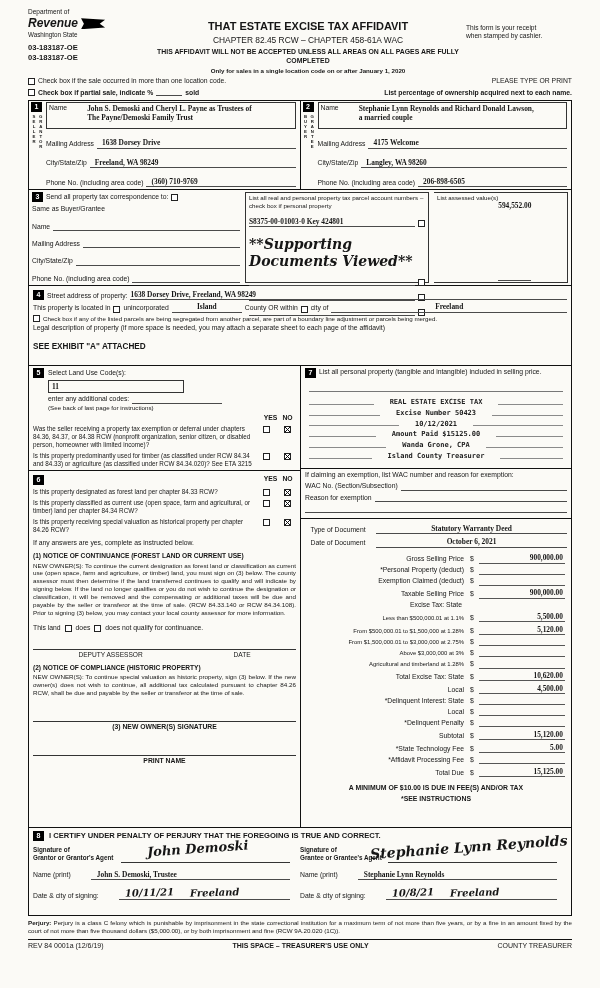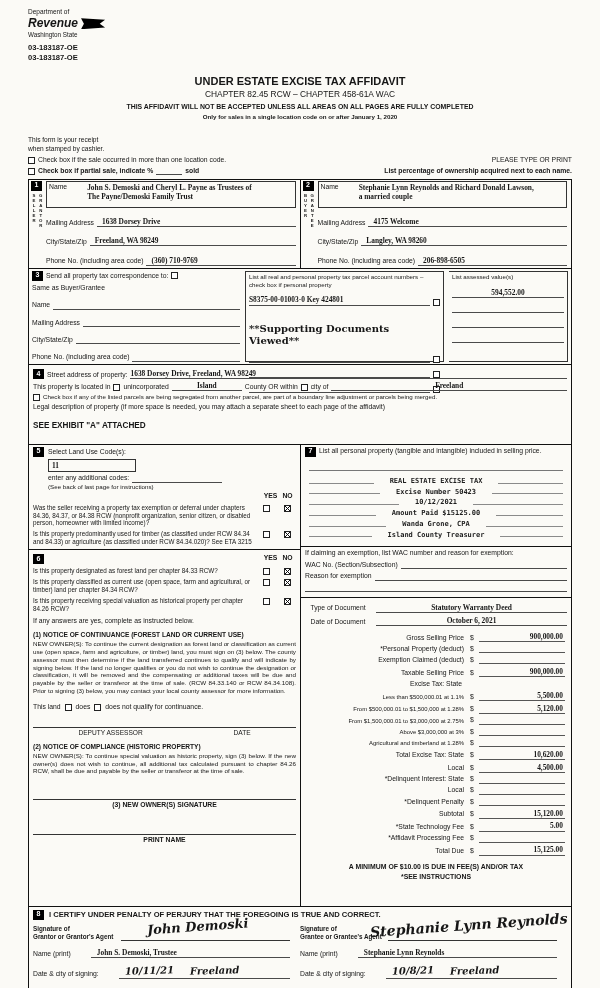--- a/index.html
+++ b/index.html
@@ -16,21 +16,21 @@
   .cb { display:inline-block; width:7px; height:7px; border:1px solid #222; background:#fff; flex:none; vertical-align:-1px; }
   .cb.checked {
     background-image:
       linear-gradient(45deg, transparent 42%, #111 42%, #111 58%, transparent 58%),
       linear-gradient(135deg, transparent 42%, #111 42%, #111 58%, transparent 58%);
   }
   .badge { display:inline-flex; width:11px; height:10px; background:#000; color:#fff;
     font-size:7px; font-weight:bold; align-items:center; justify-content:center; flex:none; }
 
   
-  .hdr { display:flex;flex-direction:column; }
+  .hdr { display:flex; }
   .hdr-left { width:122px; }
   .logo-dept { font-size:6.5px; }
   .logo-rev-row { display:flex; align-items:center; gap:3px; }
   .logo-rev { font-size:12px; font-weight:bold; font-style:italic; }
   .logo-flag { width:24px; height:11px; background:#000;
     clip-path:polygon(0 0,100% 15%,78% 50%,100% 85%,0 100%,12% 50%); }
   .logo-state { font-size:6.3px; margin-bottom:4px; }
   .formnum { font-weight:bold; font-size:7.6px; line-height:1.3; }
   .hdr-center { flex:1; text-align:center; padding-top:12px; }
   .title { font-size:11px; font-weight:bold; }
@@ -53,42 +53,42 @@
   .party-fields { flex:1; min-width:0; display:flex; flex-direction:column; padding:1px 4px 2px 2px; }
   .name-cell { border:1px solid #333; display:flex; gap:20px; padding:1px 2px; min-height:27px; }
   .flabel { flex:none; }
   .frow { display:flex; gap:3px; align-items:flex-end; flex:1; }
   .frow .uline { flex:1; padding-left:5px; }
 
   
   .sec3 { border:1.5px solid #111; border-top:none; display:flex; height:96px; padding:2px 3px; gap:5px; }
   .s3-left { width:208px; display:flex; flex-direction:column; }
   .s3-send { display:flex; gap:3px; align-items:center; flex-wrap:wrap; }
-  .s3-mid { width:199px; border:1px solid #333; padding:1px 3px; display:flex; flex-direction:column; }
-  .s3-right { flex:1; border:1px solid #333; border-left:none; padding:1px 3px; display:flex; flex-direction:column; }
+  .s3-mid { width:184px; border:1px solid #333; padding:1px 3px; display:flex; flex-direction:column; }
+  .s3-right { flex:1; border:1px solid #333; border-left:none; padding:1px 3px; display:flex; flex-direction:row; }
   .s3-head { font-size:6.2px; }
   .prow { display:flex; gap:3px; align-items:flex-end; margin-top:7px; }
   .prow .uline { flex:1; }
   .arow { margin-top:7px; text-align:center; }
-  .handnote { font-family:"DejaVu Serif", serif; font-weight:bold; font-size:10px; margin-top:17px; }
+  .handnote { font-family:"DejaVu Serif", serif; font-style:italic; font-weight:bold; font-size:14px; margin-top:9px; }
 
   
   .sec4 { border:1.5px solid #111; border-top:none; padding:2px 4px 0 4px; height:80px; }
   .s4row { display:flex; gap:3px; align-items:flex-end; margin-top:2px; flex-wrap:nowrap; }
   .s4row .grow { flex:1; }
   .exhibit { font-weight:bold; font-size:8.2px; margin-top:9px; }
 
   
   .twocol { display:flex; border:1.5px solid #111; border-top:none; height:462px; }
   .leftcol { width:272px; border-right:1.5px solid #111; display:flex; flex-direction:column; }
   .rightcol { flex:1; display:flex; flex-direction:column; min-width:0; }
 
   .sec5 { border-bottom:1.5px solid #111; padding:2px 4px 3px 4px; }
   .lu-row1 { display:flex; gap:4px; align-items:center; }
-  .lu-box { border:1px solid #333; width:88px; min-height:11px; padding:1px 3px; margin:2px 0 0 15px; }
+  .lu-box { border:1px solid #333; width:136px; min-height:11px; padding:1px 3px; margin:2px 0 0 15px; }
   .lu-add { display:flex; gap:3px; margin:2px 0 0 15px; }
   .lu-add .uline { width:90px; }
   .lu-note { margin-left:15px; font-size:6.2px; }
   .qhead { display:flex; margin-top:2px; }
   .qhead .sp { flex:1; }
   .yn-col { width:17px; text-align:center; flex:none; font-weight:bold; }
   .qrow { display:flex; gap:4px; margin-top:3px; align-items:flex-start; }
   .qtext { flex:1; font-size:6.3px; }
   .qcb { width:17px; display:flex; justify-content:center; flex:none; padding-top:1px; }
 
@@ -159,21 +159,21 @@
       <div class="logo-dept">Department of</div>
       <div class="logo-rev-row">
         <span class="logo-rev">Revenue</span>
         <span class="logo-flag"></span>
       </div>
       <div class="logo-state">Washington State</div>
       <div class="formnum">03-183187-OE</div>
       <div class="formnum">03-183187-OE</div>
     </div>
     <div class="hdr-center">
-      <div class="title">UNDER ESTATE EXCISE TAX AFFIDAVIT</div>
+      <div class="title">THAT ESTATE EXCISE TAX AFFIDAVIT</div>
       <div class="chapter">CHAPTER 82.45 RCW – CHAPTER 458-61A WAC</div>
       <div class="warning">THIS AFFIDAVIT WILL NOT BE ACCEPTED UNLESS ALL AREAS ON ALL PAGES ARE FULLY COMPLETED</div>
       <div class="onlyfor">Only for sales in a single location code on or after January 1, 2020</div>
     </div>
     <div class="hdr-right">
       <div>This form is your receipt</div>
       <div>when stamped by cashier.</div>
     </div>
   </div>
 

